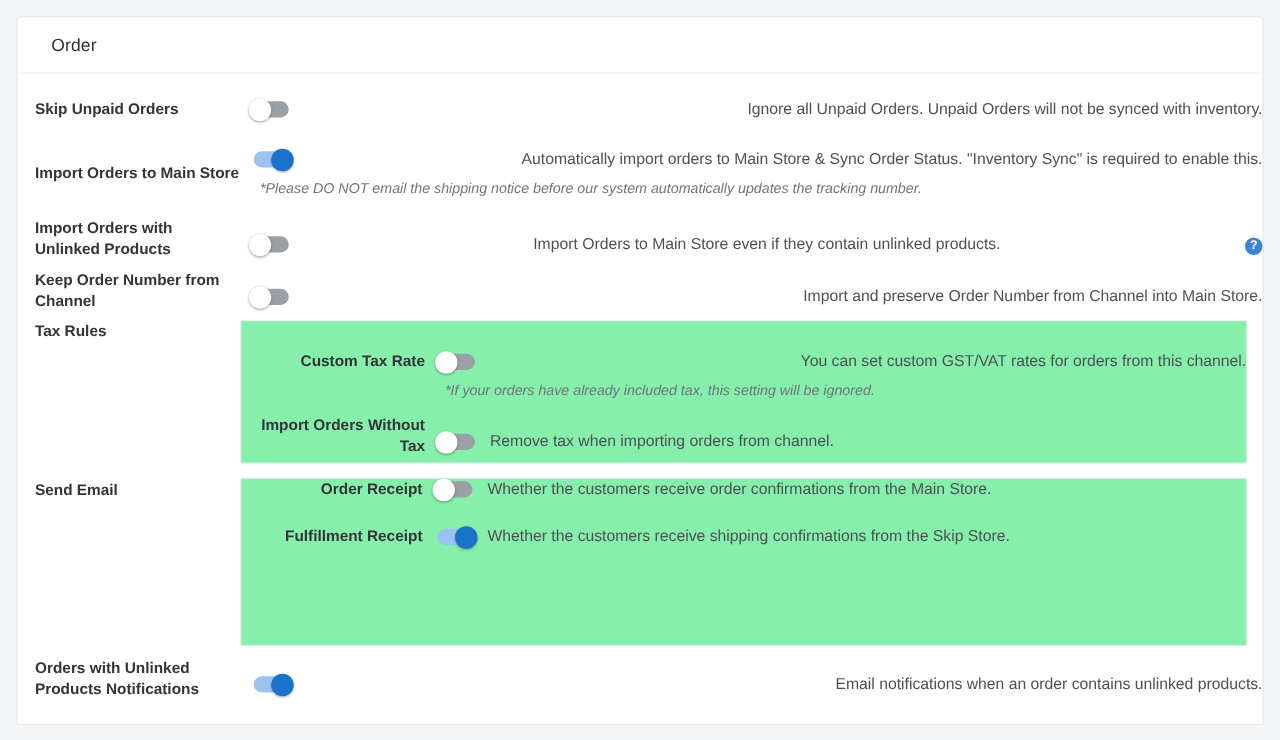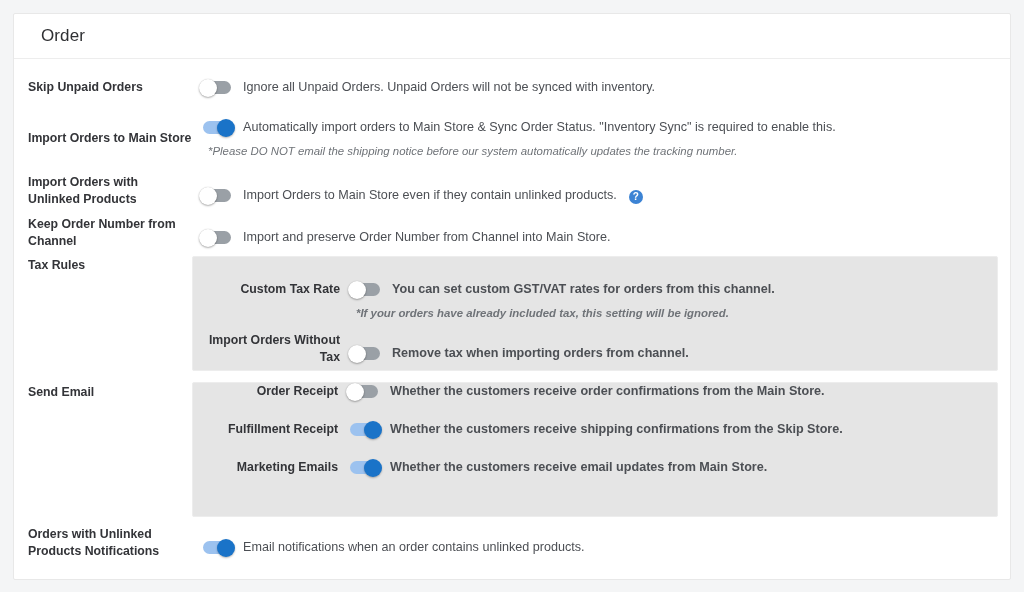--- a/index.html
+++ b/index.html
@@ -25,21 +25,21 @@
     border-radius: 2px;
   }
   .card-header {
     height: 45px;
     border-bottom: 1px solid #ededed;
     display: flex;
     align-items: center;
     padding: 0 0 0 27px;
   }
   .card-title {
-    font-size: 17px;
+    font-size: 14px;
     color: #2f3033;
     font-weight: 400;
     letter-spacing: .1px;
   }
   .card-body {
     padding: 0;
   }
 
   
   .row {
@@ -56,20 +56,21 @@
     line-height: 16.5px;
     padding-right: 8px;
   }
   .row-right {
     flex: 1 1 auto;
     min-width: 0;
   }
   .ctl-line {
     display: flex;
     align-items: center;
+    justify-content: space-between;
   }
   .desc {
     font-size: 12.6px;
     color: #4c4f54;
     line-height: 17px;
   }
   .note {
     font-size: 11.4px;
     font-style: italic;
     color: #6f7378;
@@ -128,40 +129,39 @@
     margin-left: 12px;
     vertical-align: middle;
     position: relative;
     top: 1px;
   }
 
   
   .panel {
     border: 1px solid #ededed;
     border-radius: 2px;
-    background: #e5e5e5;
+    background: #86efac;
   }
   .panel-row {
     display: flex;
     align-items: flex-start;
   }
   .panel-label {
     flex: 0 0 auto;
     text-align: right;
     font-size: 12.3px;
     font-weight: bold;
     color: #333438;
     line-height: 16.5px;
   }
   .panel-ctl {
     display: flex;
     align-items: center;
     flex: 1 1 auto;
     min-width: 0;
-    font-weight: bold;
   }
 
   
   .blk-skip      { position: absolute; left: 0;   top: 65px;  width: 996px; }
   .blk-import    { position: absolute; left: 0;   top: 105px; width: 996px; }
   .blk-unlinked  { position: absolute; left: 0;   top: 160px; width: 996px; }
   .blk-keepnum   { position: absolute; left: 0;   top: 202px; width: 996px; }
   .blk-taxlabel  { position: absolute; left: 14px; top: 244px; width: 173px;
                    font-size: 12.3px; font-weight: bold; color:#333438; }
   .panel-tax     { position: absolute; left: 178px; top: 242px; width: 806px; height: 115px; }
@@ -284,30 +284,20 @@
           <div class="panel-label" style="width:145px;">Fulfillment Receipt</div>
           <div class="panel-ctl" style="margin-left:10px;">
             <span class="toggle on">
               <span class="track"></span>
               <span class="knob"></span>
             </span>
             <span class="desc">Whether the customers receive shipping confirmations from the Skip Store.</span>
           </div>
         </div>
 
-        <div class="panel-row" style="margin-top:21px;">
-          <div class="panel-label" style="width:145px;">Marketing Emails</div>
-          <div class="panel-ctl" style="margin-left:10px;">
-            <span class="toggle on">
-              <span class="track"></span>
-              <span class="knob"></span>
-            </span>
-            <span class="desc">Whether the customers receive email updates from Main Store.</span>
-          </div>
-        </div>
 
       </div>
 
       <div class="row blk-notif">
         <div class="row-label">Orders with Unlinked Products Notifications</div>
         <div class="row-right" style="padding-top:13px;">
           <div class="ctl-line">
             <span class="toggle on">
               <span class="track"></span>
               <span class="knob"></span>

